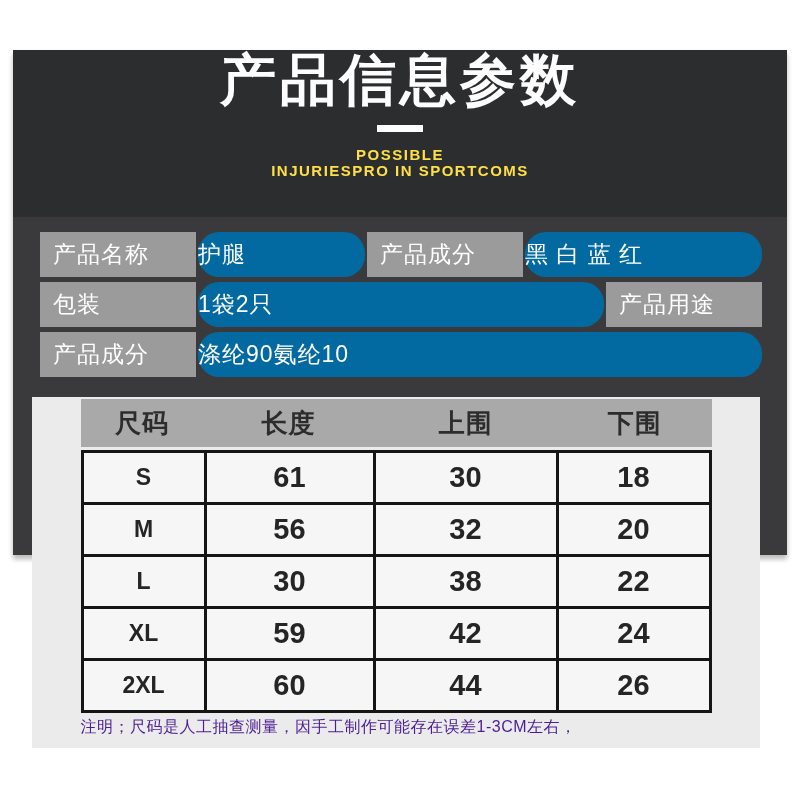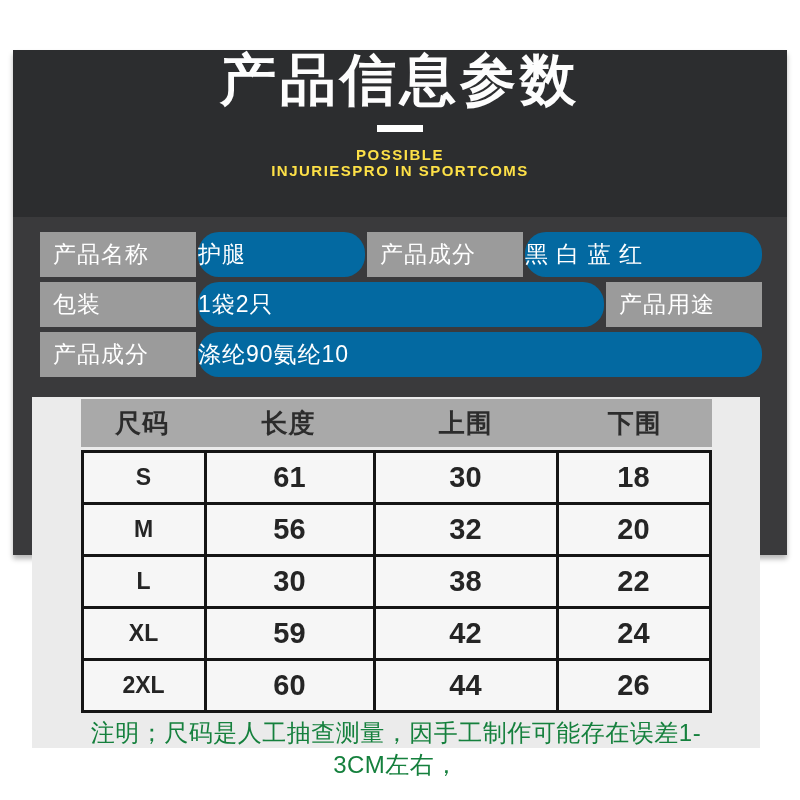--- a/index.html
+++ b/index.html
@@ -127,23 +127,22 @@
     justify-content: center;
     font-weight: bold;
     color: #252525;
     font-size: 29px;
   }
   .size-table-body .td.size-col {
     font-size: 23px;
   }
   .size-note {
     margin-top: 4px;
-    text-align: center;
-    font-size: 24px;
-    color: #15803d;
+    font-size: 16px;
+    color: #4c1d95;
     letter-spacing: 0.5px;
   }
 </style>
 </head>
 <body>
 
 <div class="page">
   <div class="panel">
 
     <div class="panel-header">

